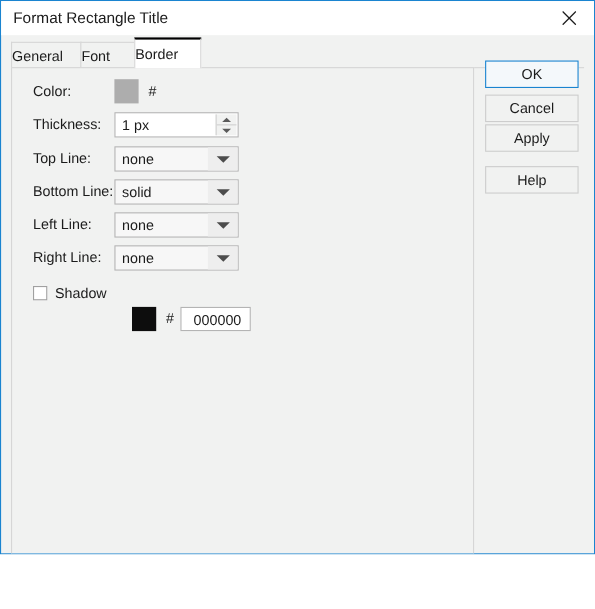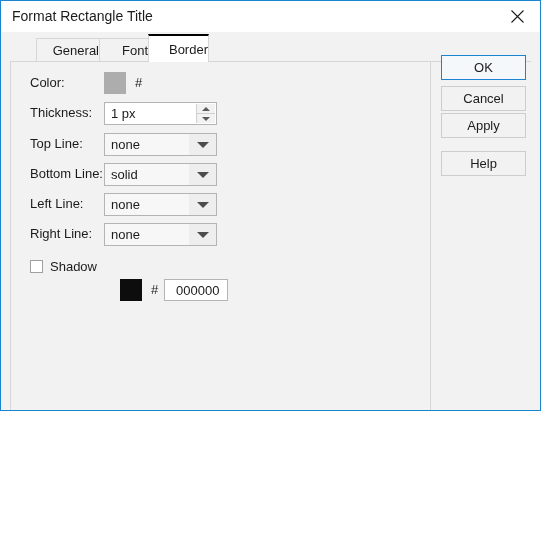--- a/index.html
+++ b/index.html
@@ -8,21 +8,21 @@
     background: #ffffff;
   }
   body {
     font-family: "Liberation Sans", sans-serif;
     -webkit-font-smoothing: antialiased;
   }
 
   .dialog {
     position: relative;
     width: 541px;
-    height: 411px;
+    height: 504px;
     box-sizing: border-box;
     border: 1px solid #1a84d0;
     background: #f1f2f1;
     overflow: hidden;
   }
 
   
   .titlebar {
     position: absolute;
     left: 0; top: 0;
@@ -71,25 +71,24 @@
   .tab {
     position: absolute;
     top: 4px;
     height: 24px;
     box-sizing: border-box;
     background: #f1f2f1;
     border: 1px solid #d6d6d6;
     border-bottom: none;
     display: flex;
     align-items: center;
-    justify-content: flex-end;
-    font-size: 13px;
-    color: #1b1b1b;
-    cursor: default;
-    margin-left: 26px;
+    justify-content: flex-start;
+    font-size: 13px;
+    color: #1b1b1b;
+    cursor: default;
   }
   .tab.active {
     top: 0;
     height: 28px;
     background: #ffffff;
     border-top: 2px solid #000000;
     border-left: 1px solid #d6d6d6;
     border-right: 1px solid #d6d6d6;
     z-index: 3;
   }

